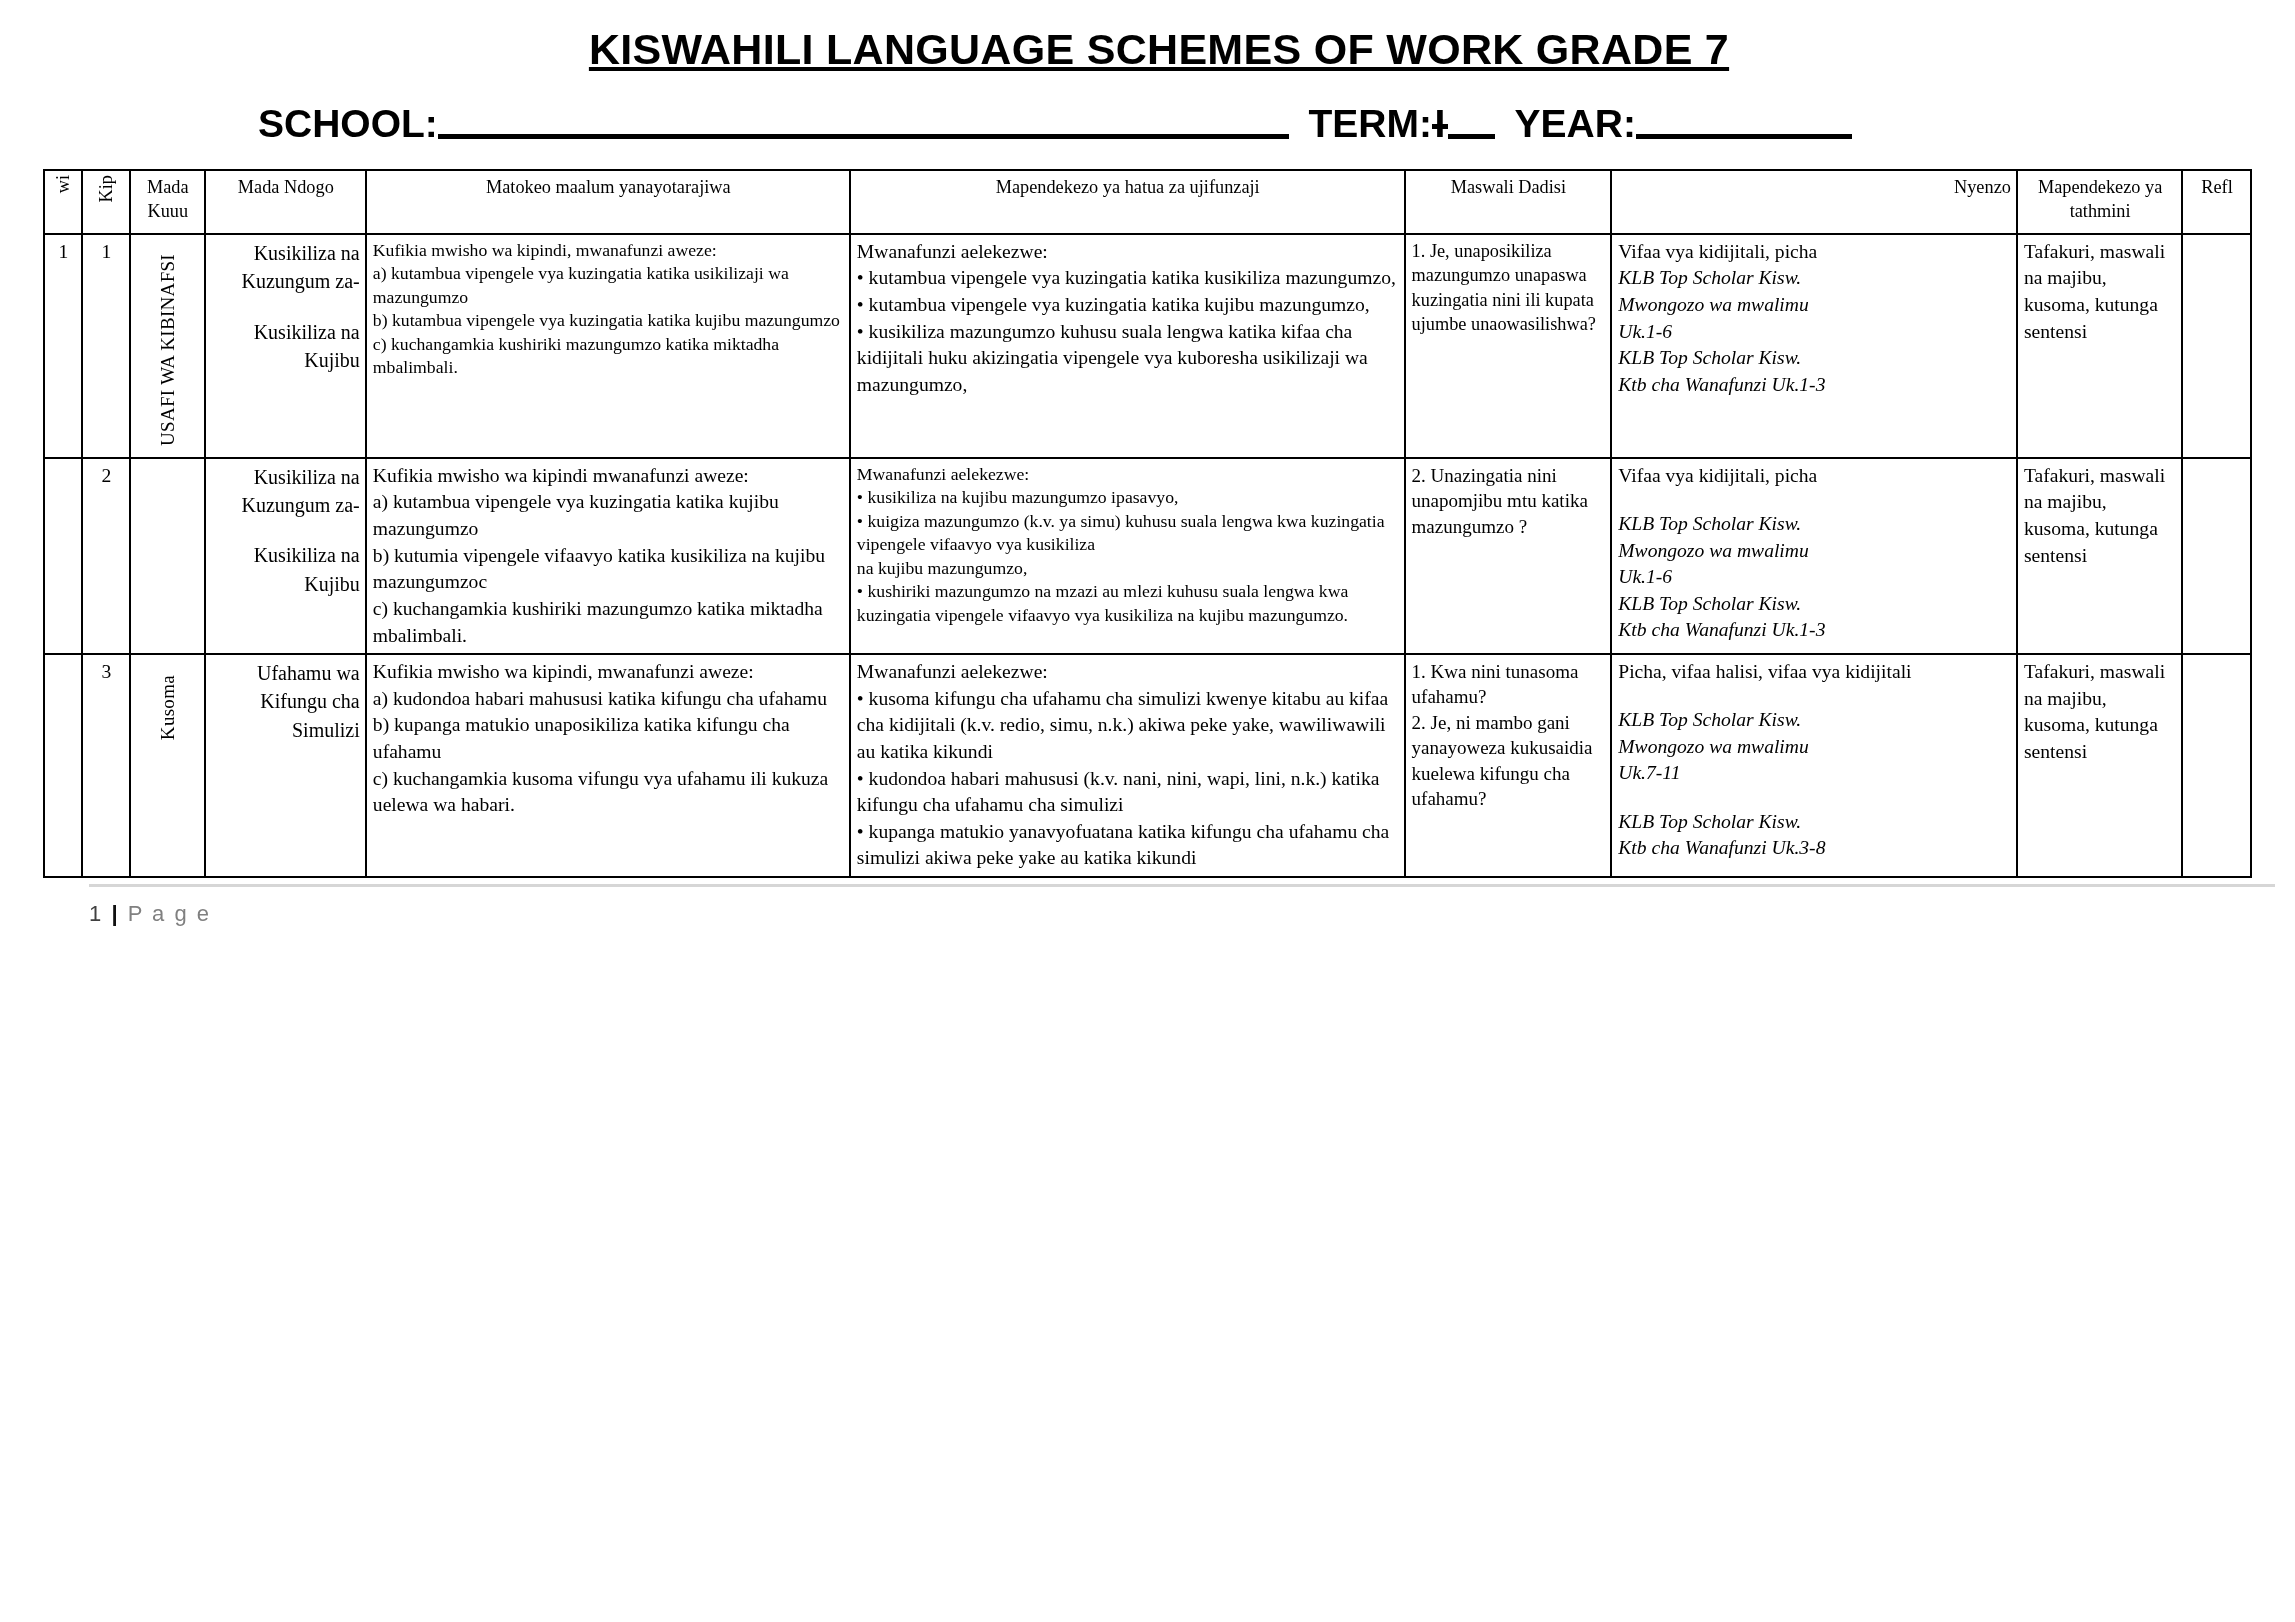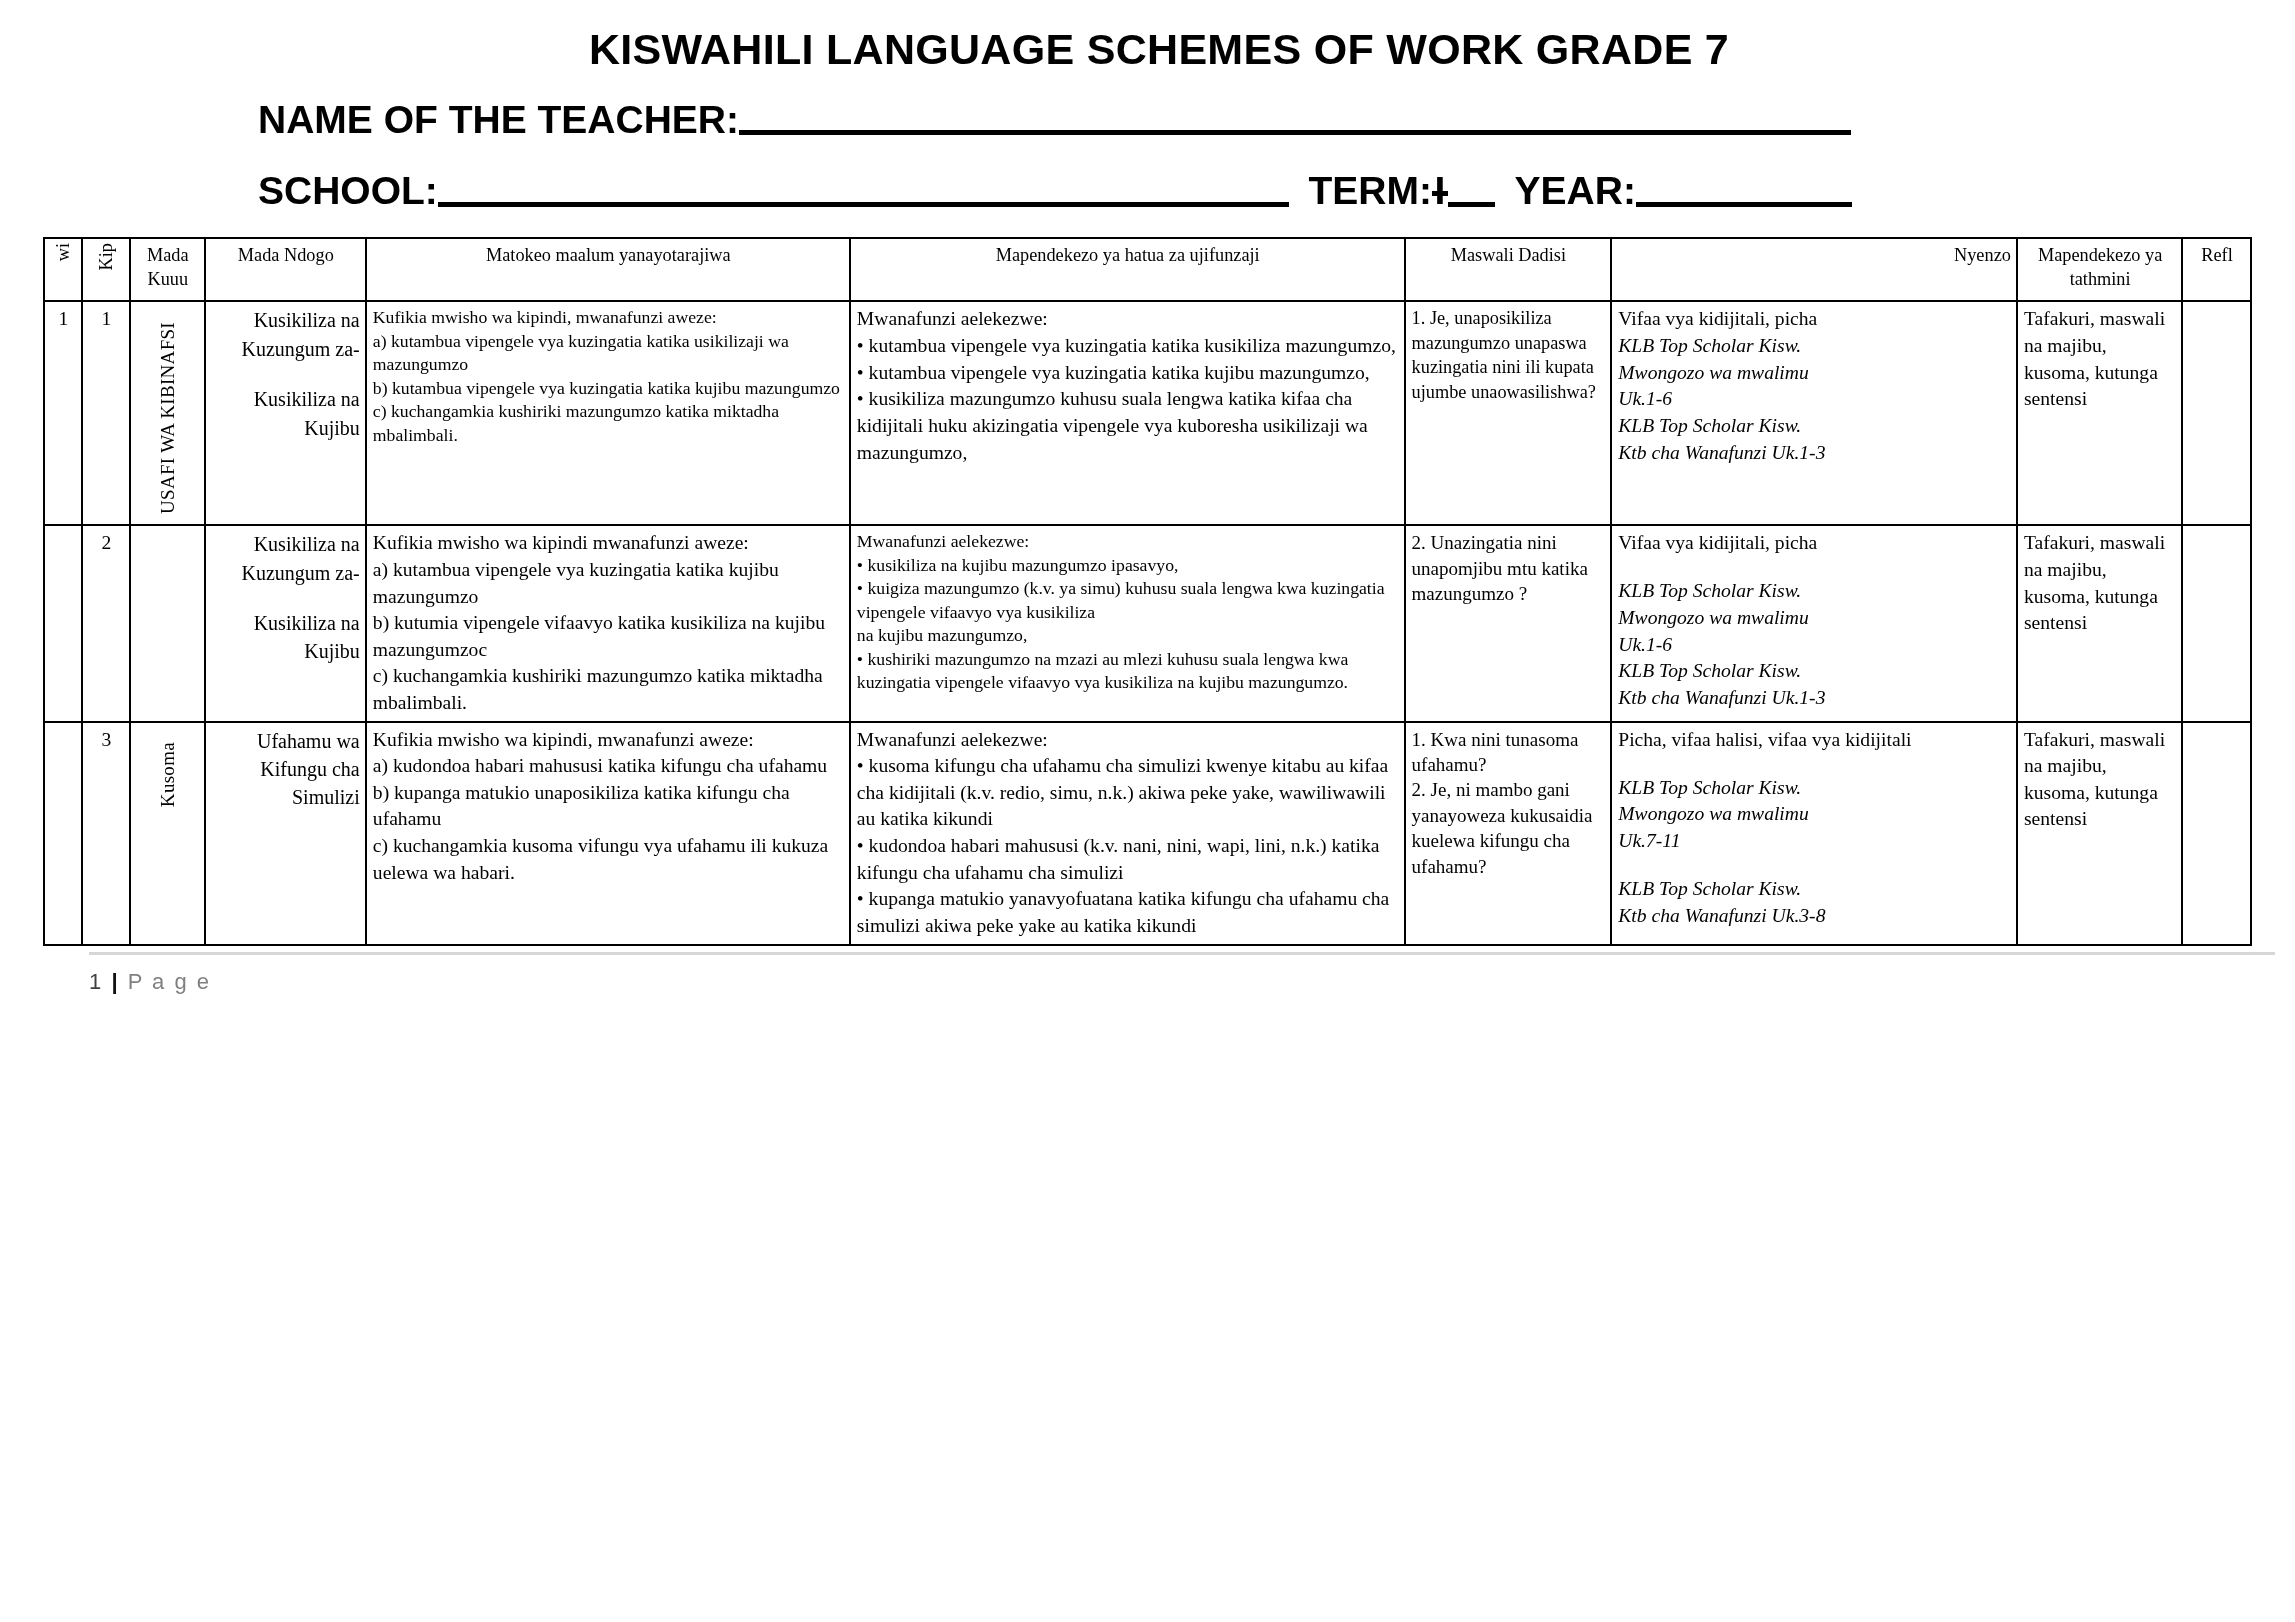--- a/index.html
+++ b/index.html
@@ -25,20 +25,21 @@
 
   
   .doc-title {
     text-align: center;
     font-family: "Liberation Sans", "DejaVu Sans", sans-serif;
     font-weight: bold;
     font-size: 43px;
     letter-spacing: 0.3px;
     margin: 25px 16px 0 0;
     padding-left: 39px;
+    text-decoration: underline;
   }
   .field-line {
     font-family: "Liberation Sans", "DejaVu Sans", sans-serif;
     font-weight: bold;
     font-size: 39px;
     margin: 23.6px 0 0 0;
     padding-left: 258px;
     white-space: nowrap;
   }
   .field-line.second {
@@ -166,23 +167,20 @@
   .footer .pg-num { color: #404040; }
   .footer .bar { color: #111; font-weight: bold; }
 </style>
 </head>
 <body>
 
 <div class="page">
 
   <div class="doc-title">KISWAHILI LANGUAGE SCHEMES OF WORK GRADE 7</div>
 
-  <div class="field-line">
-    <span>NAME OF THE TEACHER:</span><span class="blank w-teacher"></span>
-  </div>
 
   <div class="field-line second">
     <span>SCHOOL:</span><span class="blank w-school"></span><span class="gap-sm"></span><span>TERM:</span><span class="term-val">I</span><span class="blank w-term"></span><span class="gap-sm"></span><span>YEAR:</span><span class="blank w-year"></span>
   </div>
 
   <table class="scheme">
     <colgroup>
       <col class="c-wiki">
         <col class="c-kipindi">
         <col class="c-mada">

